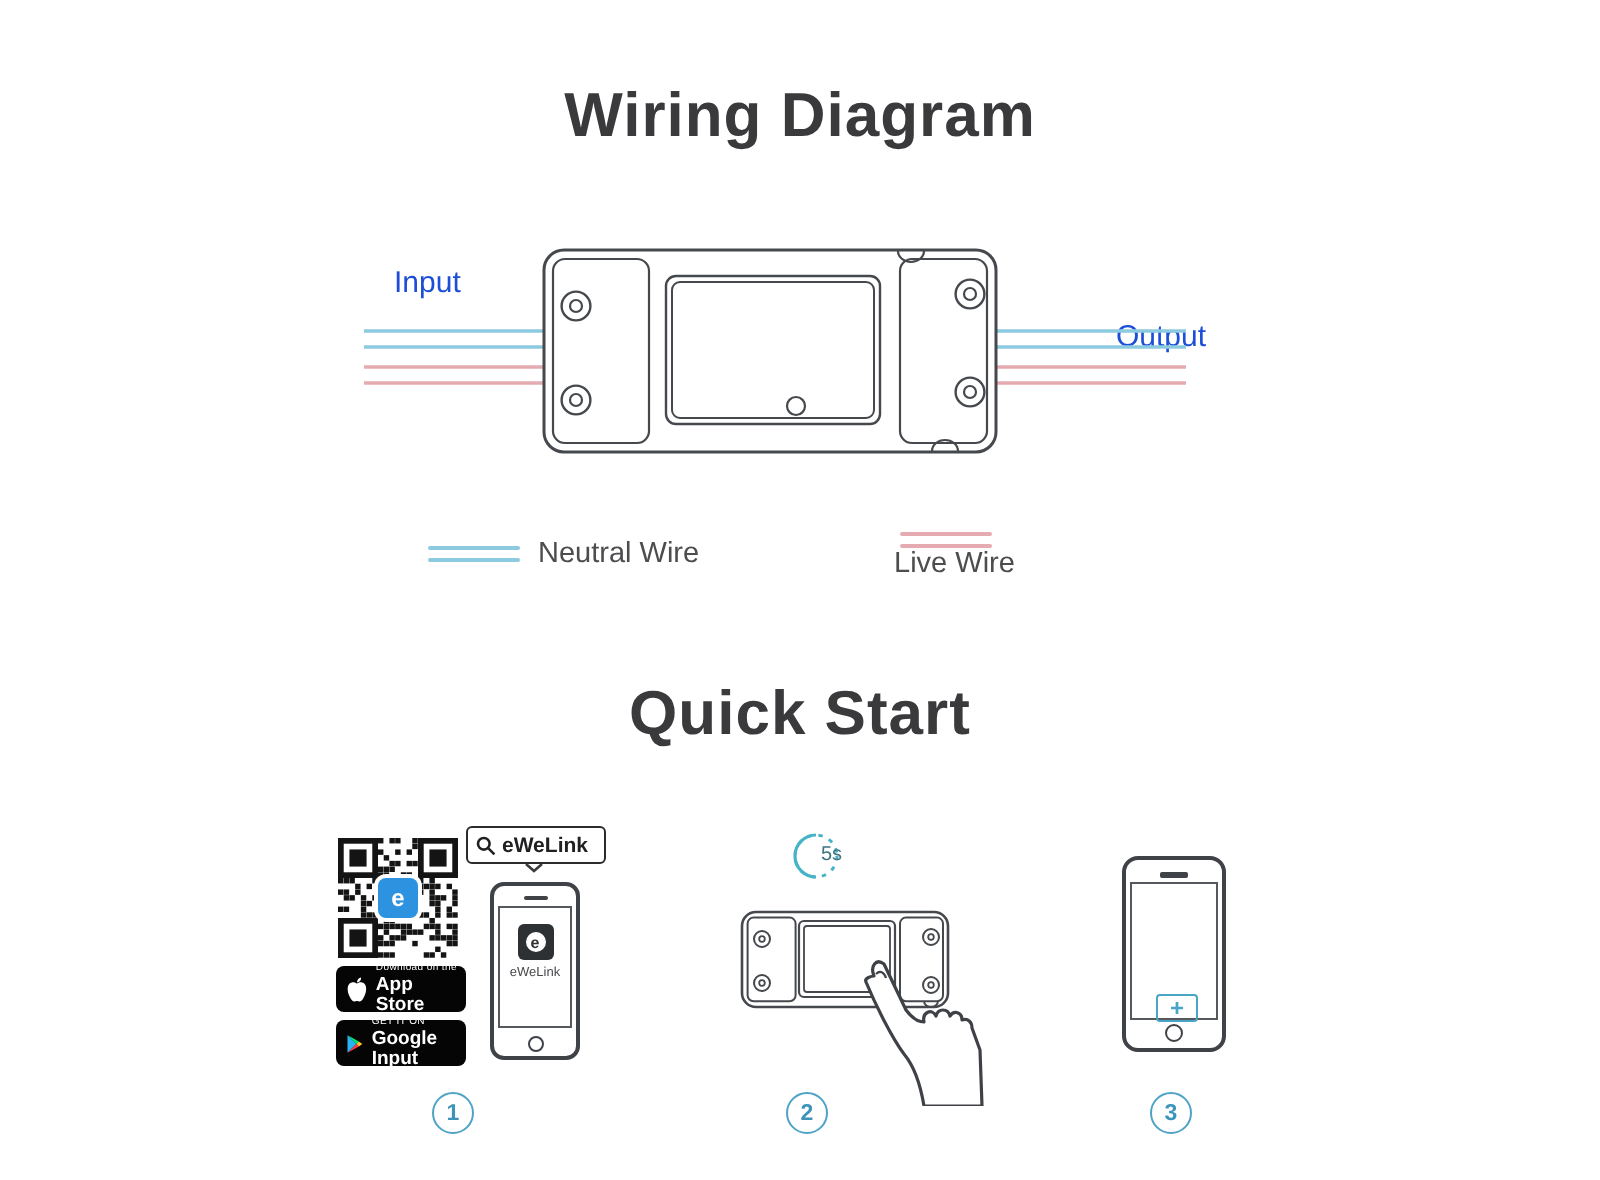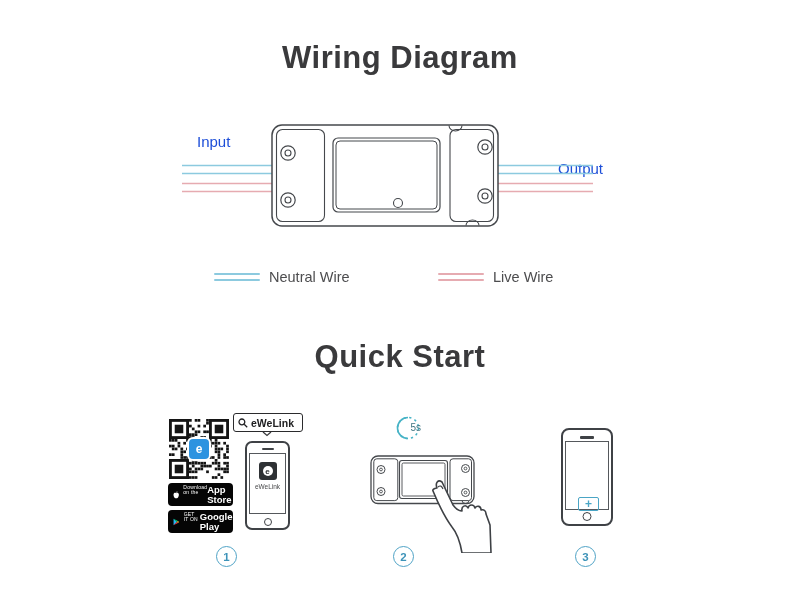--- a/index.html
+++ b/index.html
@@ -13,21 +13,21 @@
   #quickstart-title { top:339px; }
 
   .io-label { position:absolute; font-size:15px; color:#1d4ed8; }
   #input-label { left:197px; top:133px; }
   #output-label { left:558px; top:133px;margin-top:27px; }
 
   
   #legend { position:absolute; left:170px; top:266px; width:460px; height:22px; }
   .legend-item { position:absolute; top:0; height:22px; display:flex; align-items:center; }
   #legend-neutral { left:44px; }
-  #legend-live { left:268px; }
+  #legend-live { left:268px;flex-direction:column; }
   .legend-lines { width:46px; display:flex; flex-direction:column; gap:4px; }
   .legend-lines span { display:block; height:2px; border-radius:1px; }
   #legend-neutral .legend-lines span { background:#8ccadf; }
   #legend-live .legend-lines span { background:#e6abb1; }
   .legend-label { margin-left:9px; font-size:14.5px; color:#4d4d4f; }
 
   
   #steps { position:absolute; left:150px; top:400px; width:520px; height:190px; }
   .abs { position:absolute; }
 
@@ -36,21 +36,21 @@
     border:1.5px solid #2b2b2d; border-radius:3px; display:flex;
     align-items:center; padding:0 4px; gap:3px; background:#fff; }
   #search-box .search-text { font-size:10.5px; font-weight:700; color:#202022; }
 
   
   .store-badge { left:18px; width:65px; height:23px; background:#050505;
     border-radius:4px; display:flex; align-items:center; padding-left:5px;
     gap:4px; color:#fff; }
   #appstore-badge { top:83px; }
   #gplay-badge { top:110px; }
-  .badge-text { display:flex; flex-direction:row; line-height:1; }
+  .badge-text { display:flex; flex-direction:column; line-height:1; }
   .badge-line1 { font-size:5px; letter-spacing:0.2px; margin-bottom:1.5px; }
   .badge-line2 { font-size:9.5px; font-weight:700; }
 
   
   .phone { border:2px solid #3f4246; border-radius:7px; background:#fff; }
   #phone1 { left:95px; top:41px; width:45px; height:89px; }
   #phone3 { left:411px; top:28px; width:52px; height:98px; border-radius:8px; }
   .speaker { position:absolute; top:5px; left:50%; transform:translateX(-50%);
     width:12px; height:2px; background:#3f4246; border-radius:1px; }
   #phone3 .speaker { width:14px; height:2.5px; top:6px; }
@@ -344,21 +344,21 @@
 
     <div id="gplay-badge" class="store-badge abs">
       <svg width="11" height="12" viewBox="0 0 24 26">
         <polygon points="2,1 2,25 14,13" fill="#27b6f3"></polygon>
         <polygon points="2,1 17.5,9.5 14,13" fill="#00e675"></polygon>
         <polygon points="17.5,9.5 22,13 17.5,16.5 14,13" fill="#ffc32b"></polygon>
         <polygon points="2,25 14,13 17.5,16.5" fill="#ff3a44"></polygon>
       </svg>
       <span class="badge-text">
         <span class="badge-line1">GET IT ON</span>
-        <span class="badge-line2">Google Play</span>
+        <span class="badge-line2">Google Input</span>
       </span>
     </div>
 
     <div id="phone1" class="phone abs">
       <span class="speaker"></span>
       <div class="screen">
         <div id="phone1-app">
           <span class="app-e">e</span>
         </div>
         <div id="phone1-app-label">eWeLink</div>

